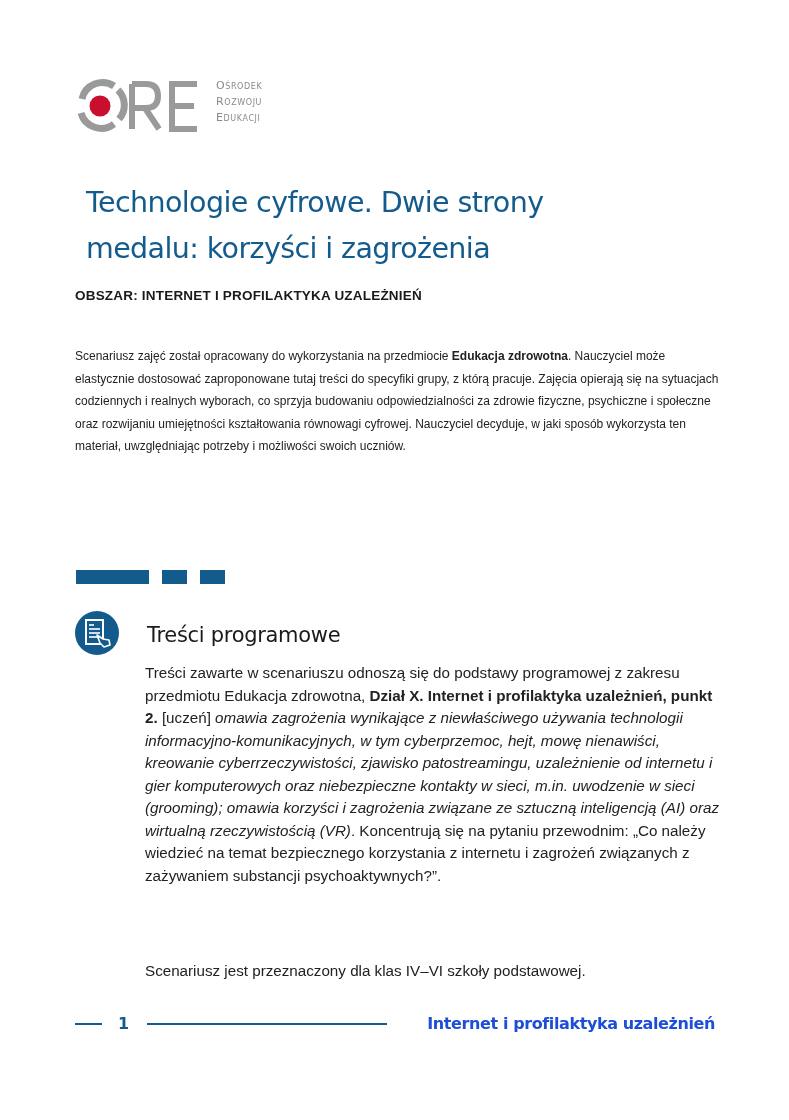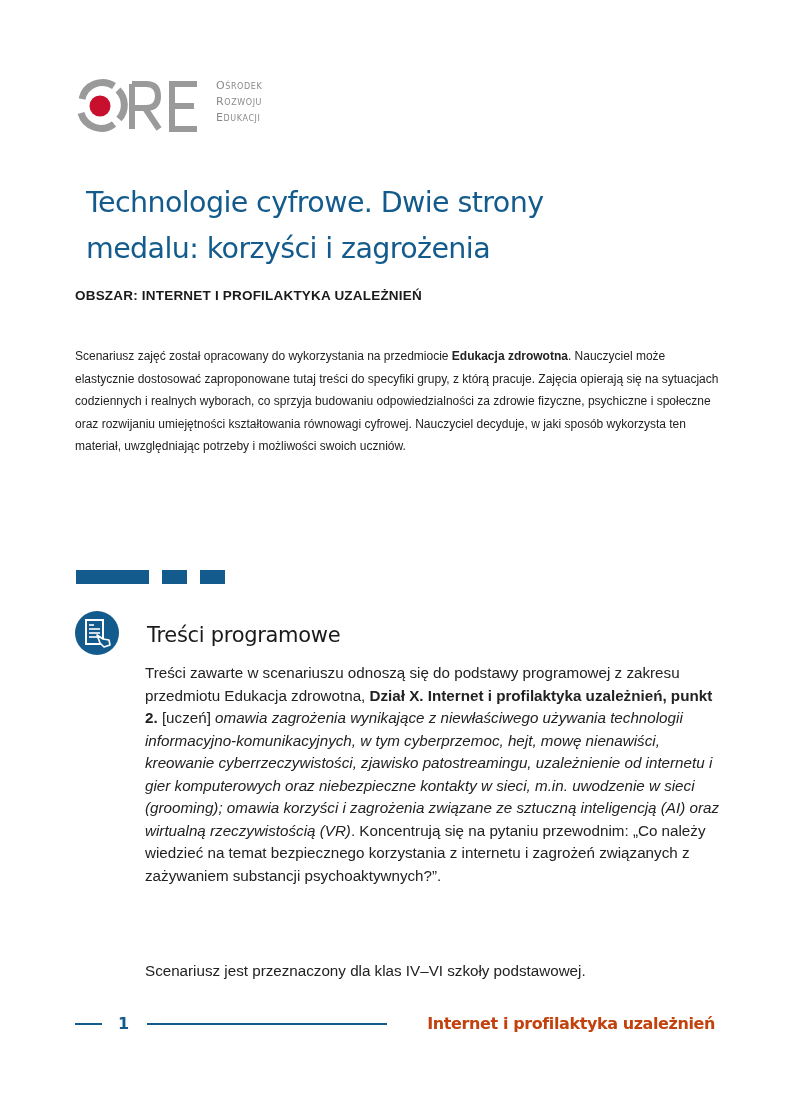--- a/index.html
+++ b/index.html
@@ -55,21 +55,21 @@
     .content i { font-style: italic; margin-top: 40px; }
 
     .grade { left: 145px; top: 960px; font-size: 15.2px; line-height: 22.5px; color: #222; }
 
     .footer { left: 75px; top: 1012px; width: 640px; height: 24px; }
     .footer .line1 { position: absolute; left: 0; top: 11px; width: 27px; height: 2px; background: #135b8c; }
     .footer .num { position: absolute; left: 43px; top: 0; font-family: "DejaVu Sans", sans-serif; font-weight: bold; font-size: 16px; color: #135b8c; line-height: 24px; }
     .footer .line2 { position: absolute; left: 72px; top: 11px; width: 240px; height: 2px; background: #135b8c; }
     .footer .label {
       position: absolute; right: 0; top: 0; font-family: "DejaVu Sans", sans-serif; font-weight: bold;
-      font-size: 16px; color: #c2410c; line-height: 24px; letter-spacing: -0.4px;
+      font-size: 16px; color: #1d4ed8; line-height: 24px; letter-spacing: -0.4px;
     }
   </style>
 </head>
 <body>
 
 <div class="abs logo">
   <svg class="logo-mark" width="135" height="58" viewBox="0 0 135 58">
 
     <path d="M 8 22 A 21 21 0 0 1 40 9" stroke="#9a9a9a" stroke-width="7" fill="none"></path>
     <path d="M 44 13 A 21 21 0 0 1 45 42" stroke="#9a9a9a" stroke-width="7" fill="none"></path>

